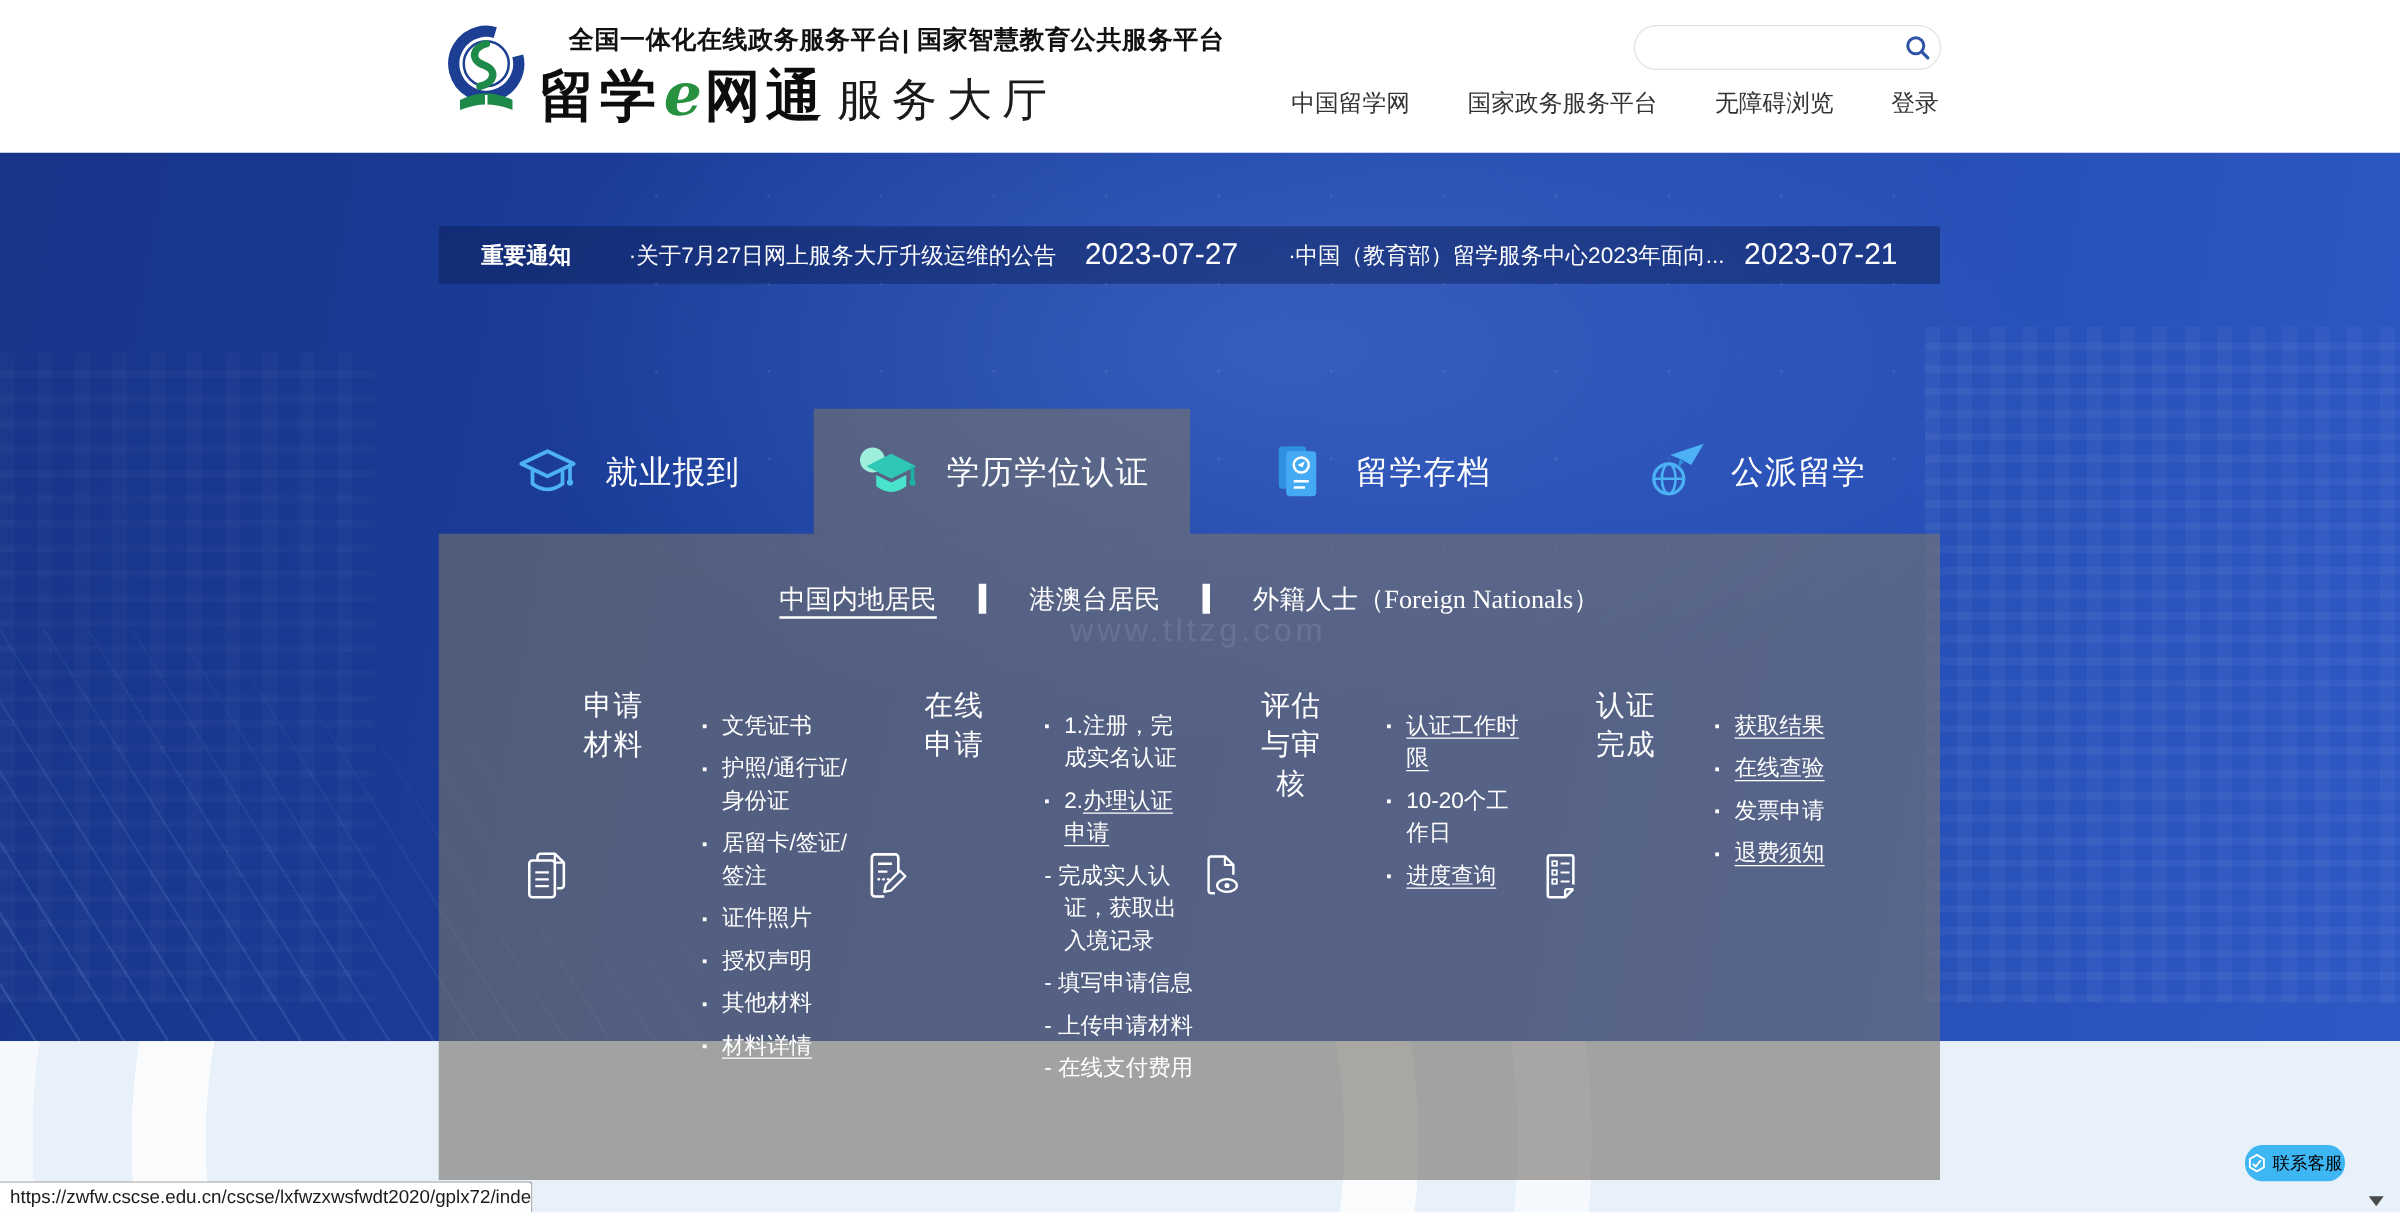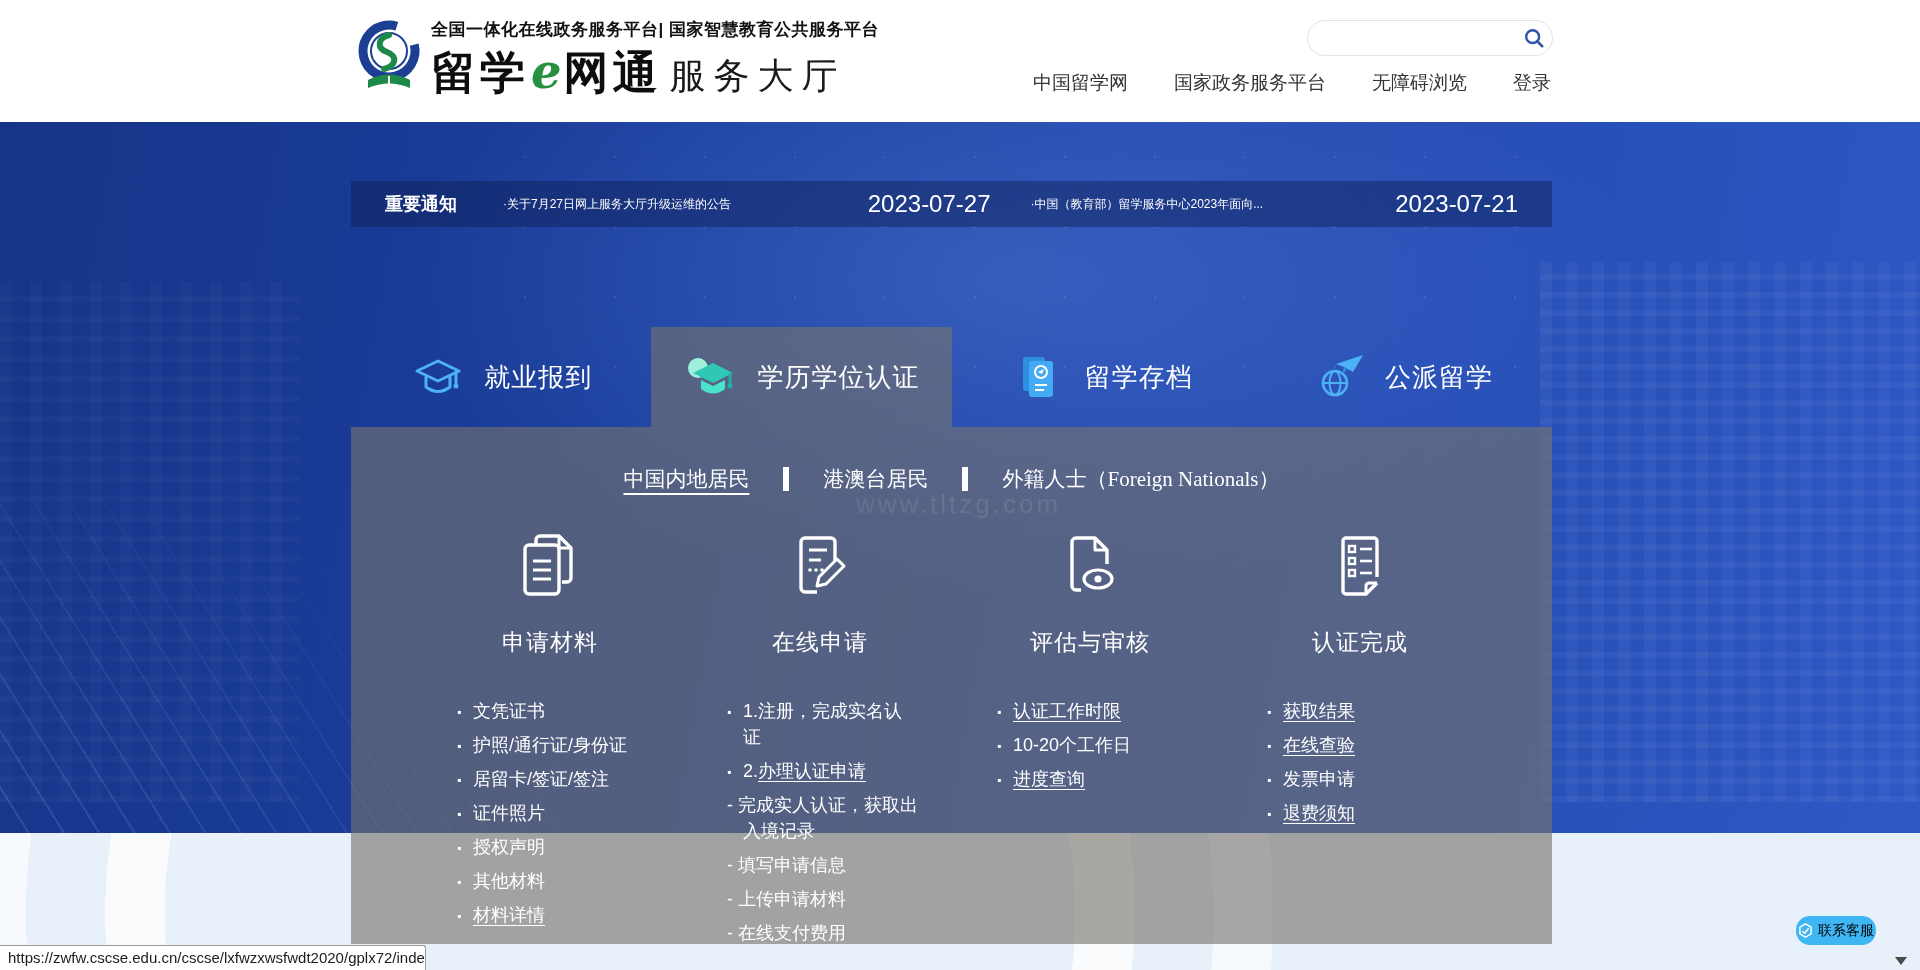--- a/index.html
+++ b/index.html
@@ -5,21 +5,21 @@
   * { margin:0; padding:0; box-sizing:border-box; }
   html,body { width:1920px; height:970px; overflow:hidden; background:#fff;
     font-family:"Liberation Sans","DejaVu Sans",sans-serif; }
   .page { position:relative; width:1920px; height:970px; }
 
   
   .site-header { position:absolute; top:0; left:0; width:1920px; height:122px; background:#fff; z-index:20; }
   .brand { position:absolute; left:355px; top:14px; display:flex; align-items:flex-start; }
   .brand-logo { width:68px; height:86px; margin-right:8px; }
   .brand-text { padding-top:4px; }
-  .brand-tagline { font-size:17px; font-weight:bold; color:#111; letter-spacing:.5px; }
+  .brand-tagline { font-size:20px; font-weight:bold; color:#111; letter-spacing:.5px;margin-left:24px; }
   .brand-title { display:flex; align-items:baseline; margin-top:2px; white-space:nowrap; }
   .brand-title .cal { font-family:"DejaVu Serif","Liberation Serif",serif; font-weight:bold; font-size:45px; color:#0d0d0d; letter-spacing:4px; }
   .brand-title .e-green { font-family:"DejaVu Serif",serif; font-style:italic; font-weight:bold; font-size:48px; color:#27913f; margin:0 2px; }
   .brand-title .hall { font-size:36px; color:#1a1a1a; letter-spacing:8px; margin-left:8px; font-weight:500; }
 
   .header-right { position:absolute; right:367px; top:0; width:560px; height:122px; }
   .searchbox { position:absolute; right:0; top:20px; width:246px; height:36px; background:#fff; border:1px solid #e3e3e6; border-radius:18px; display:flex; align-items:center; }
   .searchbox input { flex:1; border:none; outline:none; background:transparent; height:30px; margin-left:16px; font-size:15px; }
   .search-ico { width:22px; height:22px; margin-right:12px; cursor:pointer; flex:none; }
   .top-nav { position:absolute; right:2px; top:70px; display:flex; gap:46px; font-size:19px; color:#333; }
@@ -43,41 +43,41 @@
                      repeating-linear-gradient(90deg, rgba(255,255,255,.06) 0 12px, transparent 12px 30px); }
   .hero-dots { position:absolute; left:25%; top:0; width:55%; height:45%; opacity:.5;
     background-image:radial-gradient(rgba(255,255,255,.18) 1.5px, transparent 1.6px); background-size:90px 70px; }
 
   
   .notice { position:absolute; left:351px; top:59px; width:1201px; height:46px;
     background:rgba(13,28,82,.45); display:flex; align-items:center; padding:0 34px; z-index:6; }
   .notice-label { color:#fff; font-size:18px; font-weight:600; margin-right:46px; white-space:nowrap; }
   .notice-item { flex:1; display:flex; justify-content:space-between; align-items:center; margin-right:40px; }
   .notice-item:last-child { margin-right:0; }
-  .notice-item a { color:#fff; font-size:12px; text-decoration:none; cursor:pointer; white-space:nowrap; }
+  .notice-item a { color:#fff; font-size:18px; text-decoration:none; cursor:pointer; white-space:nowrap; }
   .notice-date { color:#fff; font-size:24px; white-space:nowrap; }
 
   
   .tabs { position:absolute; left:351px; top:205px; width:1201px; height:100px; display:flex; z-index:6; }
   .tab { flex:1; display:flex; align-items:center; justify-content:center; gap:18px; cursor:pointer; }
   .tab.active { background:rgba(118,114,110,.62); }
   .tab-label { color:#fff; font-size:26px; letter-spacing:1px; white-space:nowrap; }
   .tab svg { width:56px; height:56px; flex:none; }
 
   
   .panel { position:absolute; left:351px; top:305px; width:1201px; height:517px;
     background:rgba(118,114,110,.62); z-index:5; }
   .subtabs { display:flex; justify-content:center; align-items:center; gap:34px; padding-top:38px;font-family:Liberation Serif, serif; }
   .subtabs a { color:#fff; font-size:21px; text-decoration:none; cursor:pointer; white-space:nowrap; }
   .subtabs a.active { text-decoration:underline; text-underline-offset:7px; }
   .subtab-sep { width:6px; height:24px; background:#fff; }
   .watermark { position:absolute; left:505px; top:62px; font-size:26px; color:rgba(255,255,255,.10); letter-spacing:3px; }
 
   .cols { position:absolute; left:64px; top:100px; width:1090px; display:flex; }
-  .col { width:270px; display:flex; flex-direction:column; }
+  .col { width:270px; display:flex; flex-direction:row; }
   .col-icon { width:78px; height:78px; align-self:center; }
   .col-title { color:#fff; font-size:23px; text-align:center; margin-top:22px; letter-spacing:1px; }
   .col ul { list-style:none; margin:40px 0 0 42px; width:205px; }
   .col:nth-child(2) ul { width:192px; }
   .col ul li { position:relative; color:#fff; font-size:18px; line-height:26px; margin-bottom:8px; padding-left:16px; }
   .col ul li .blt { position:absolute; left:0; top:1px; font-size:12px; }
   .col ul li .pre { margin-left:0; }
   .col ul li .pre.dash { margin-left:-16px; }
   .col ul li .txt.u { text-decoration:underline; text-underline-offset:4px; }
 

